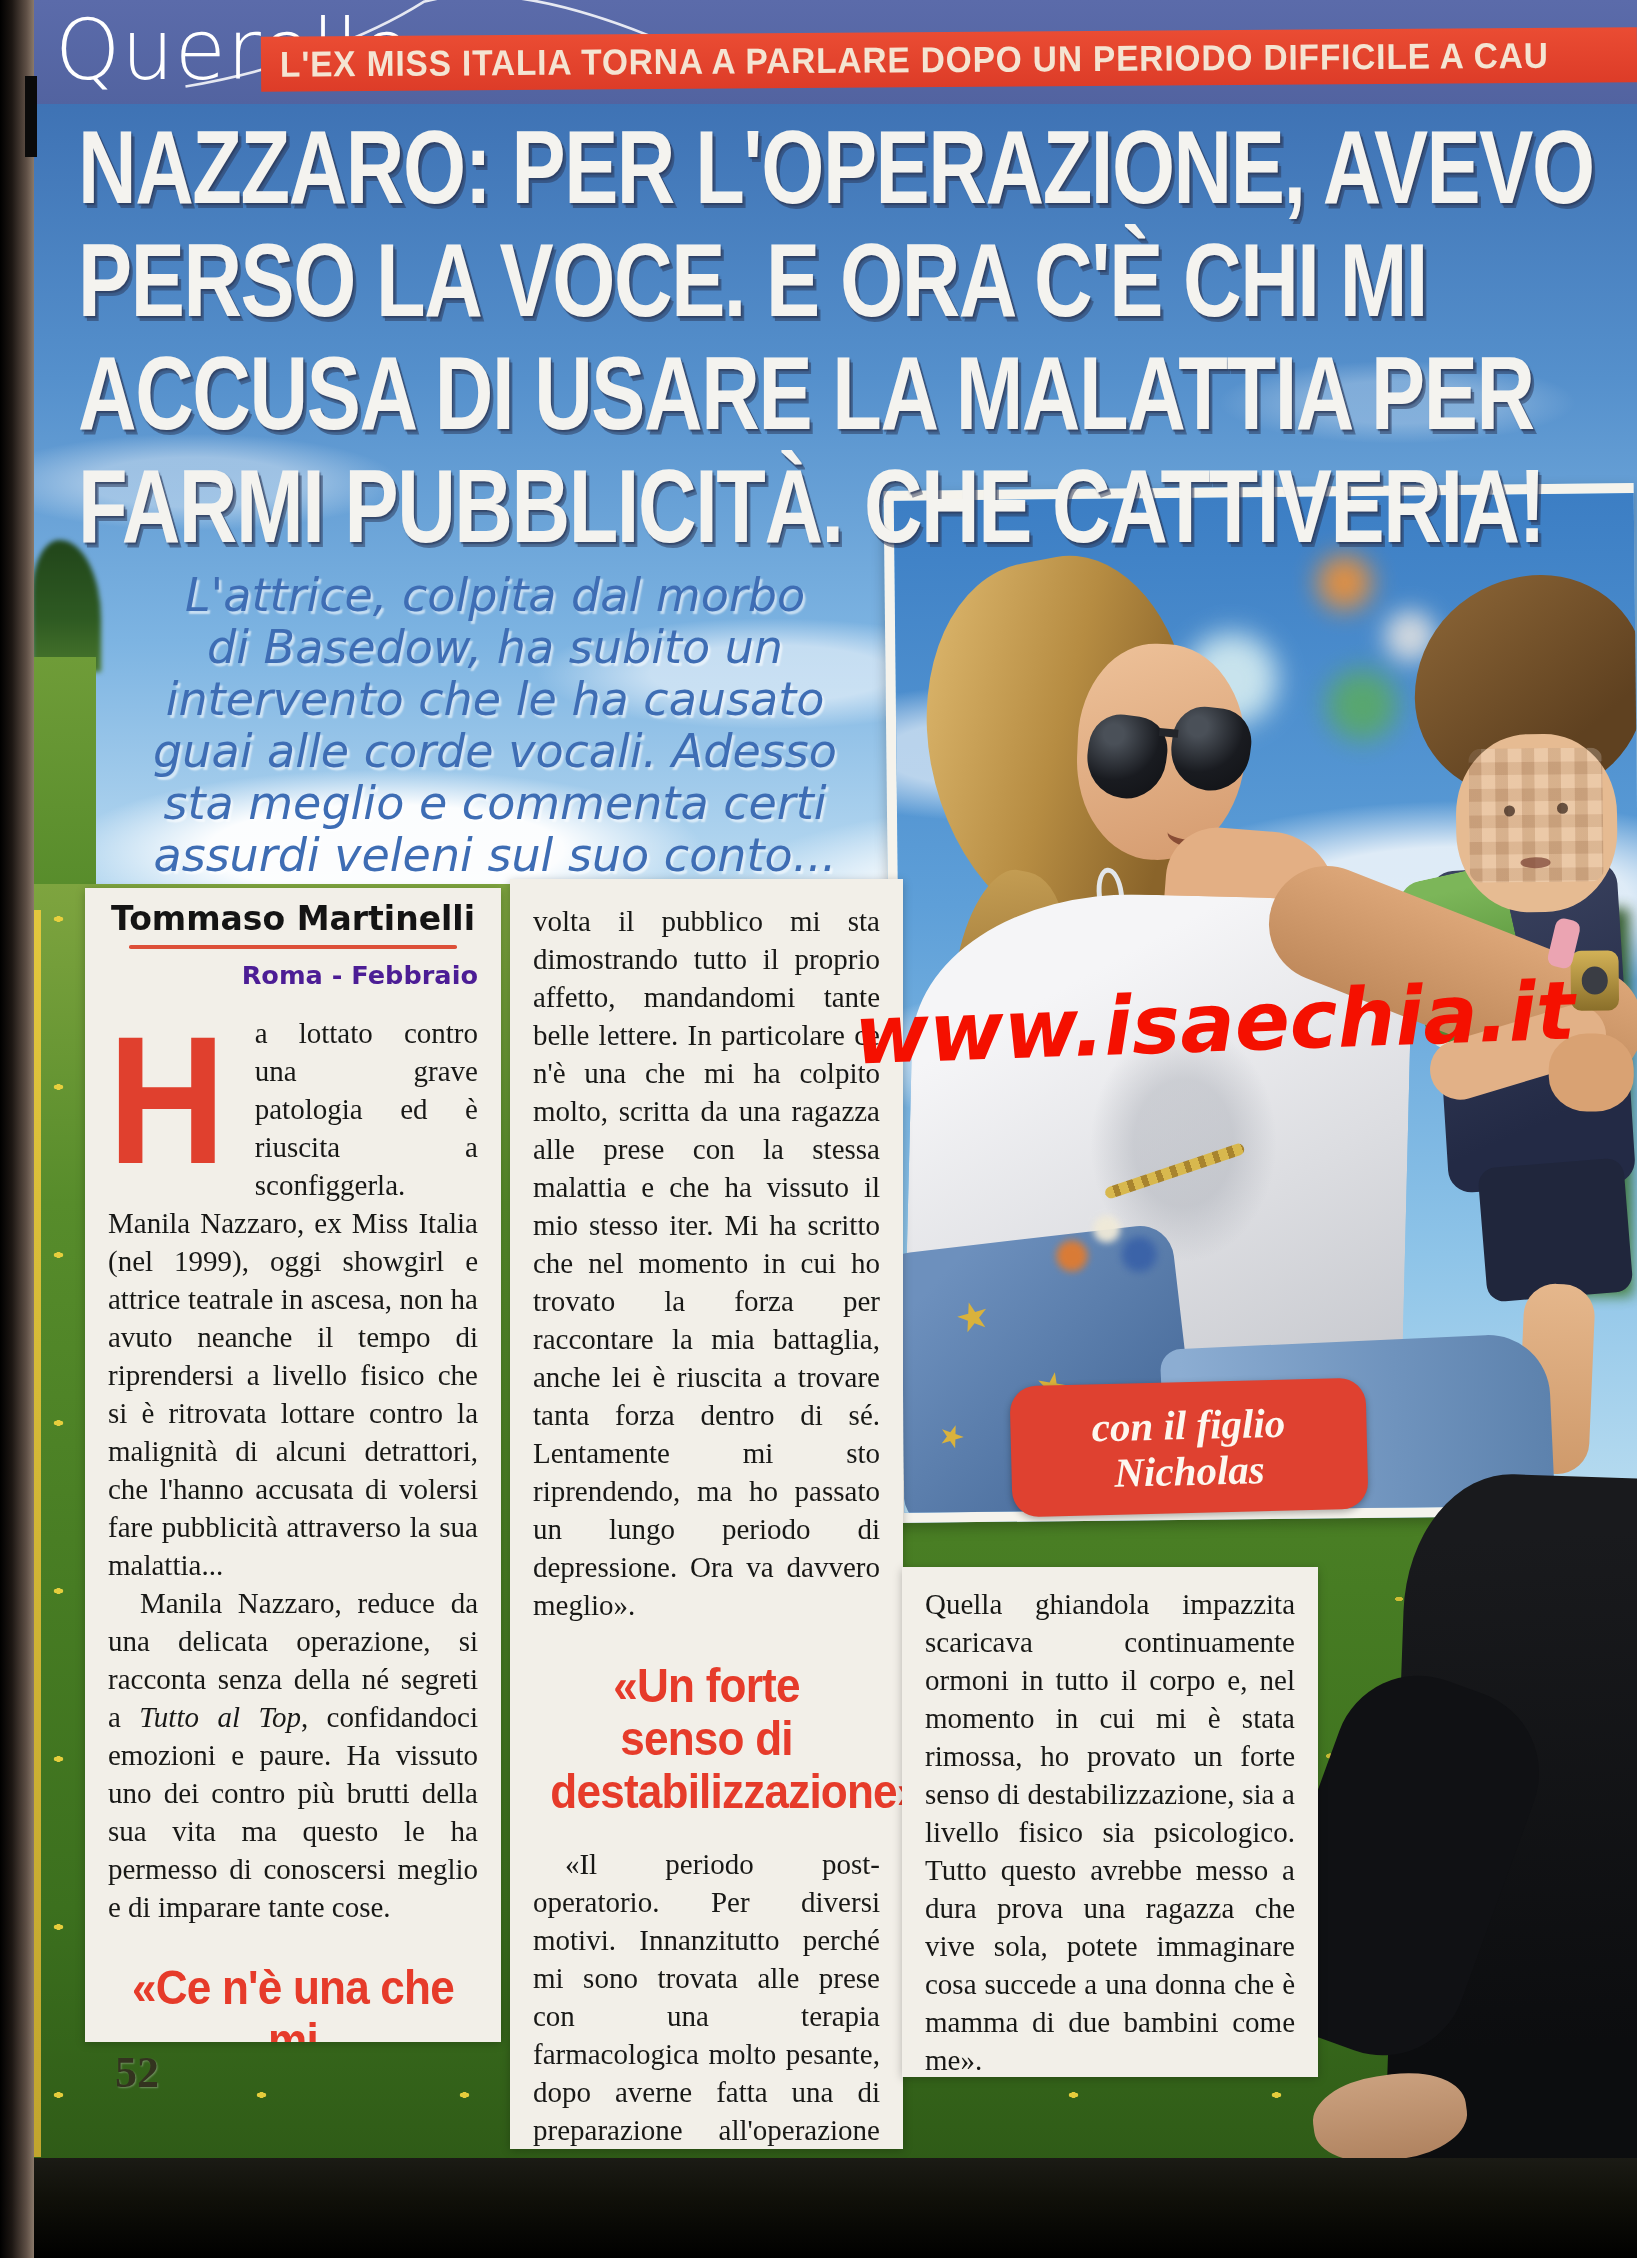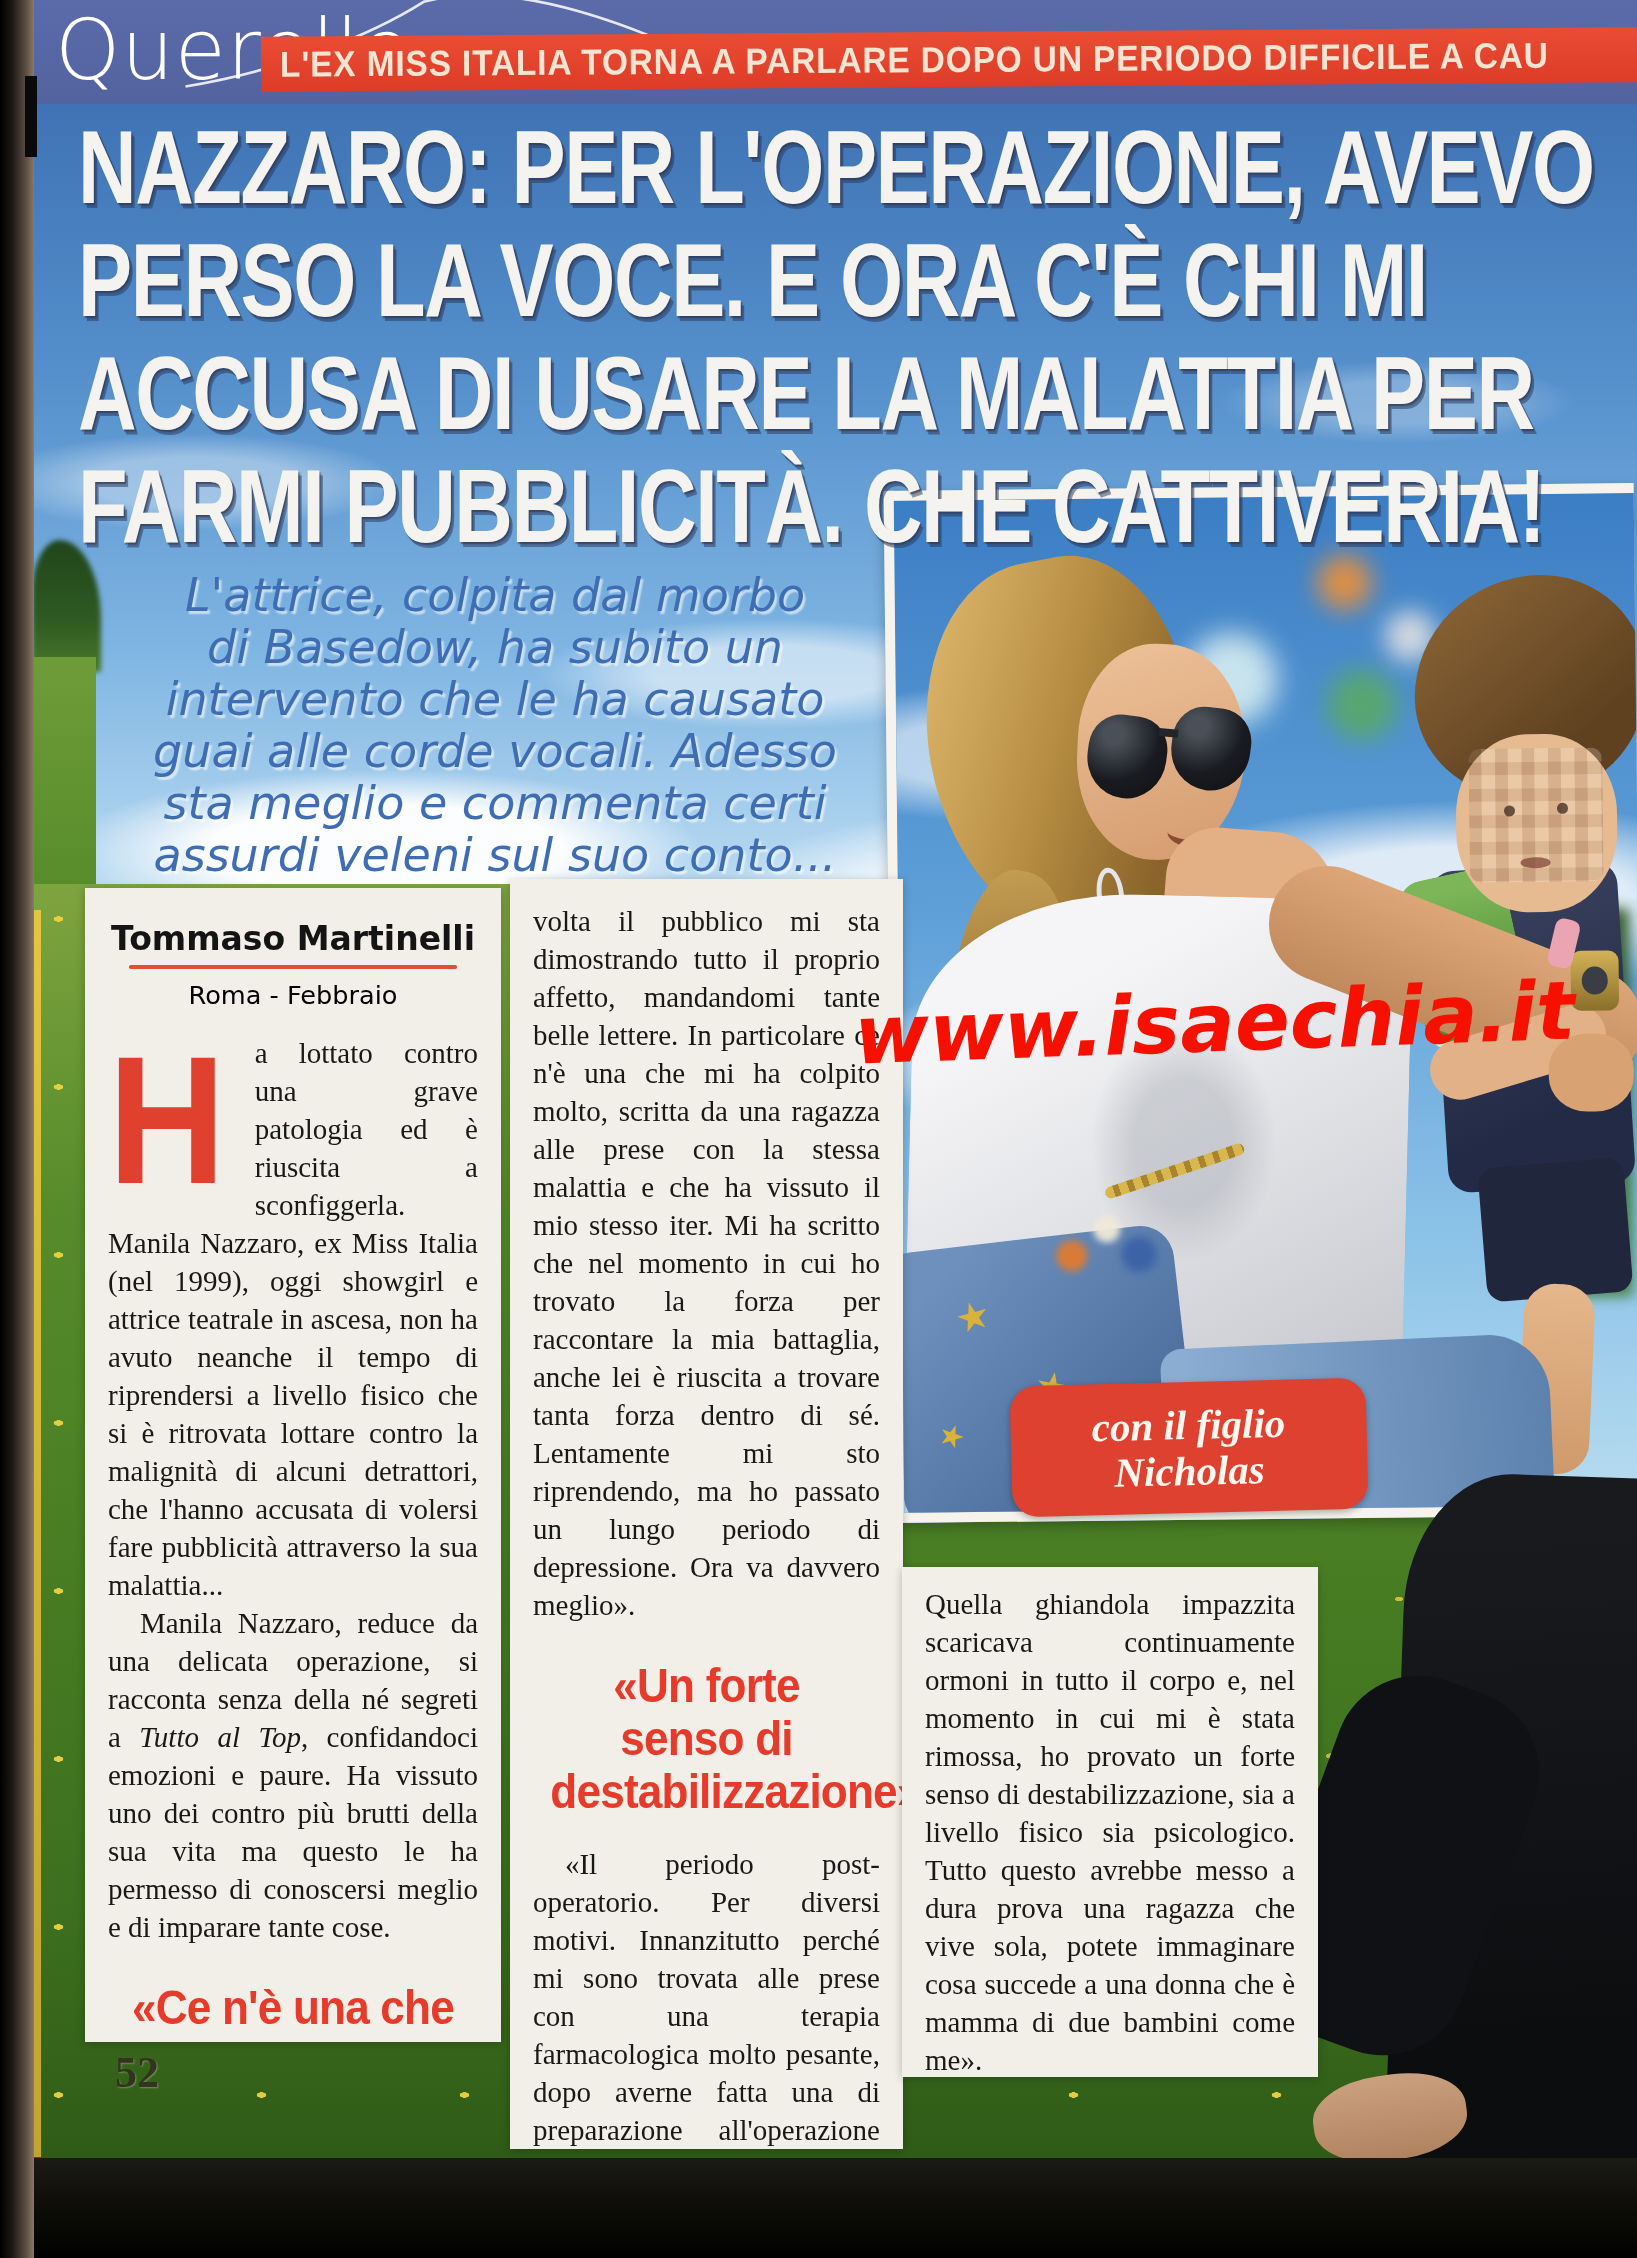--- a/index.html
+++ b/index.html
@@ -169,31 +169,31 @@
     transform:rotate(2deg); border-radius:106px 35px 0 0 / 141px 53px 0 0;
     background:linear-gradient(175deg,#191a1d 10%,#0c0d0f 80%); }
   .fig-arm { position:absolute; left:1297px; top:1676px; width:207px; height:379px; z-index:2;
     transform:rotate(20deg); border-radius:84px; background:#101114; }
   .fig-hand { position:absolute; left:1313px; top:2075px; width:154px; height:85px; z-index:2;
     transform:rotate(-8deg); border-radius:45%;
     background:linear-gradient(180deg,#caa07e,#b08360); }
 
   
   .col { position:absolute; background:#f2efe8; z-index:3; overflow:hidden;
-    box-shadow:0 1.8px 8.8px rgba(0,0,0,.25); padding:32px 23px;
+    box-shadow:0 1.8px 8.8px rgba(0,0,0,.25); padding:12px 23px;
     font-size:29px; line-height:38px; color:#181816; text-align:justify; }
   #col1 { left:85px;  top:888px; width:416px; height:1154px; }
   #col2 { left:510px; top:879px;  width:393px; height:1270px; padding-top:23px; }
   #col3 { left:902px; top:1567px; width:416px; height:510px; padding-top:17.6px; }
 
   .byline-author { font-family:"DejaVu Sans", sans-serif; font-weight:bold; font-size:33px;
     text-align:center; color:#141414; letter-spacing:0; }
   .byline-rule { height:4.4px; background:#dd4f38; margin:7px 21px 7px; border-radius:1.8px; }
-  .byline-dateline { font-family:"DejaVu Sans", sans-serif; font-weight:normal; font-size:25.6px;
-    text-align:center; color:#000000; margin-bottom:19.4px; }
+  .byline-dateline { font-family:"DejaVu Sans", sans-serif; font-weight:bold; font-size:25.6px;
+    text-align:right; color:#4c1d95; margin-bottom:19.4px; }
   .dropcap { float:left; font-family:"Liberation Sans", sans-serif; font-weight:900;
     font-size:181px; line-height:148px; color:#e0402e; margin:12.4px 16px 0 0;
     transform:scaleX(.9); transform-origin:left top; }
   .para { margin:0; }
   .para.indent { text-indent:1.1em; }
   .subhead { font-family:"Liberation Sans", sans-serif; font-weight:bold; font-size:49px;
     line-height:53px; color:#e63b2a; text-align:center; white-space:pre-line;
     letter-spacing:-0.9px; transform:scaleX(.9); transform-origin:center top; margin:35px 0 26.5px; }
   .question { font-weight:bold; text-indent:1.1em; margin-top:3.5px; }
   .ital { font-style:italic; }

